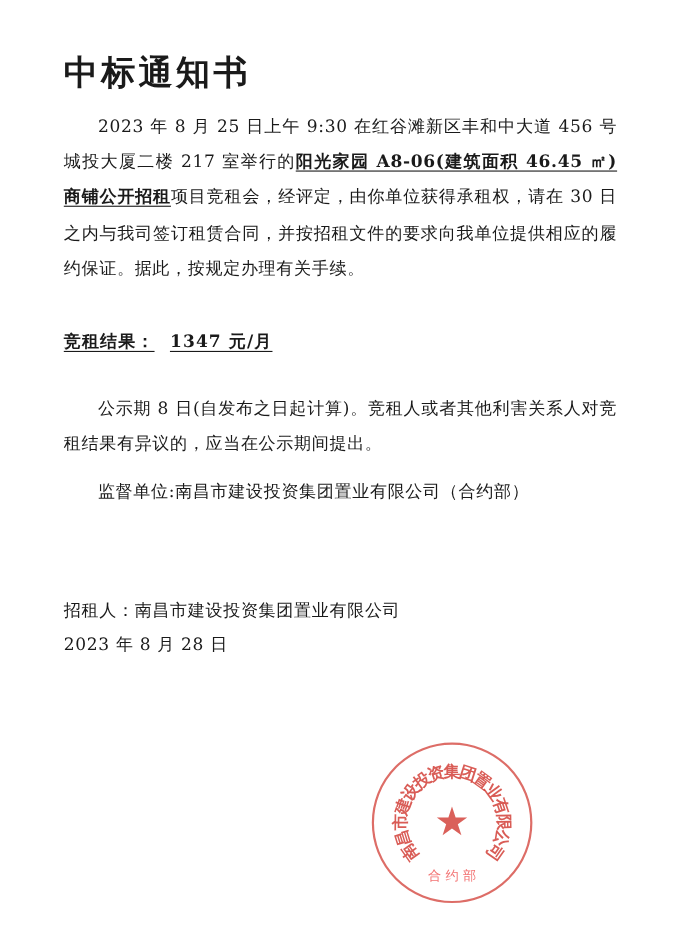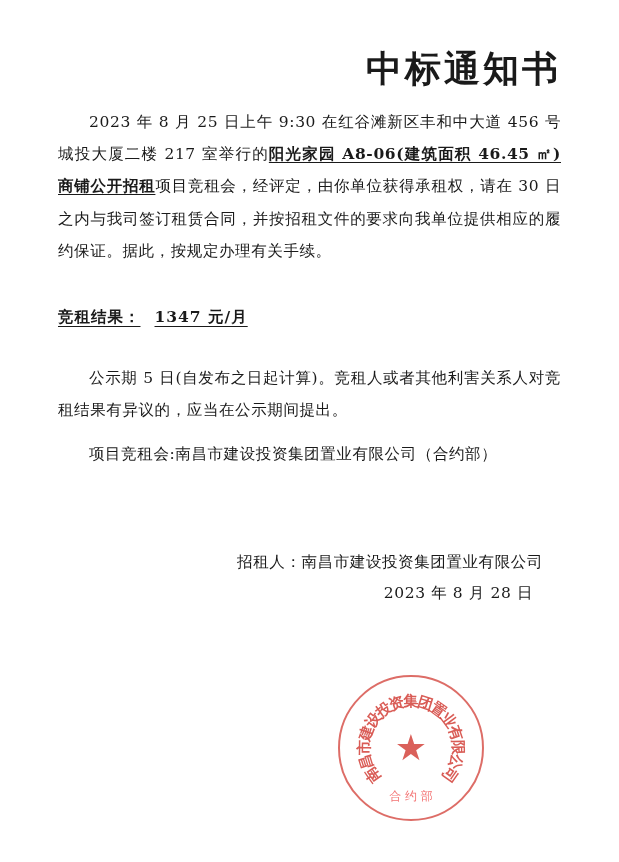--- a/index.html
+++ b/index.html
@@ -16,22 +16,22 @@
     color: #1a1a1a;
   }
   .page {
     position: relative;
     width: 619px;
     height: 862px;
     box-sizing: border-box;
     padding: 0 58px;
   }
   .doc-title {
-    text-align: right;
-    font-size: 36px;
+    text-align: left;
+    font-size: 31px;
     font-weight: bold;
     letter-spacing: 3px;
     margin-top: 45px;
     margin-bottom: 0;
     font-family: "DejaVu Serif", serif;
   }
   .addressee {
     margin-top: 40px;
     font-size: 15.5px;
     font-weight: bold;
@@ -86,21 +86,20 @@
     letter-spacing: 0.6px;
   }
   .contact-block div {
     white-space: nowrap;
   }
   .signature {
     margin-top: 78px;
     font-size: 15.5px;
     line-height: 2.0;
     letter-spacing: 0.6px;
-    text-align: right;
     padding-right: 18px;
   }
   .signature .sig-date {
     padding-right: 10px;
   }
   
   .seal {
     position: absolute;
     left: 338px;
     top: 630px;
@@ -160,24 +159,24 @@
 
 
   <div class="body-para">
     <span>2023 年 8 月 25 日上午 9:30 在红谷滩新区丰和中大道 456 号城投大厦二楼 217 室举行的</span><span class="emph">阳光家园 A8-06(建筑面积 46.45 ㎡)商铺公开招租</span><span>项目竞租会，经评定，由你单位获得承租权，请在 30 日之内与我司签订租赁合同，并按招租文件的要求向我单位提供相应的履约保证。据此，按规定办理有关手续。</span>
   </div>
 
   <div class="result-line">
     <span class="label">竞租结果：</span><span class="value">1347 元/月</span>
   </div>
 
-  <div class="notice-para">公示期 5 日(自发布之日起计算)。竞租人或者其他利害关系人对竞租结果有异议的，应当在公示期间提出。</div>
+  <div class="notice-para">公示期 8 日(自发布之日起计算)。竞租人或者其他利害关系人对竞租结果有异议的，应当在公示期间提出。</div>
 
   <div class="contact-block">
-    <div>项目竞租会:南昌市建设投资集团置业有限公司（合约部）</div>
+    <div>监督单位:南昌市建设投资集团置业有限公司（合约部）</div>
   </div>
 
   <div class="signature">
     <div>
       <span>招租人：</span><span>南昌市建设投资集团置业有限公司</span>
     </div>
     <div class="sig-date">2023 年 8 月 28 日</div>
   </div>
 
   <div class="seal">

